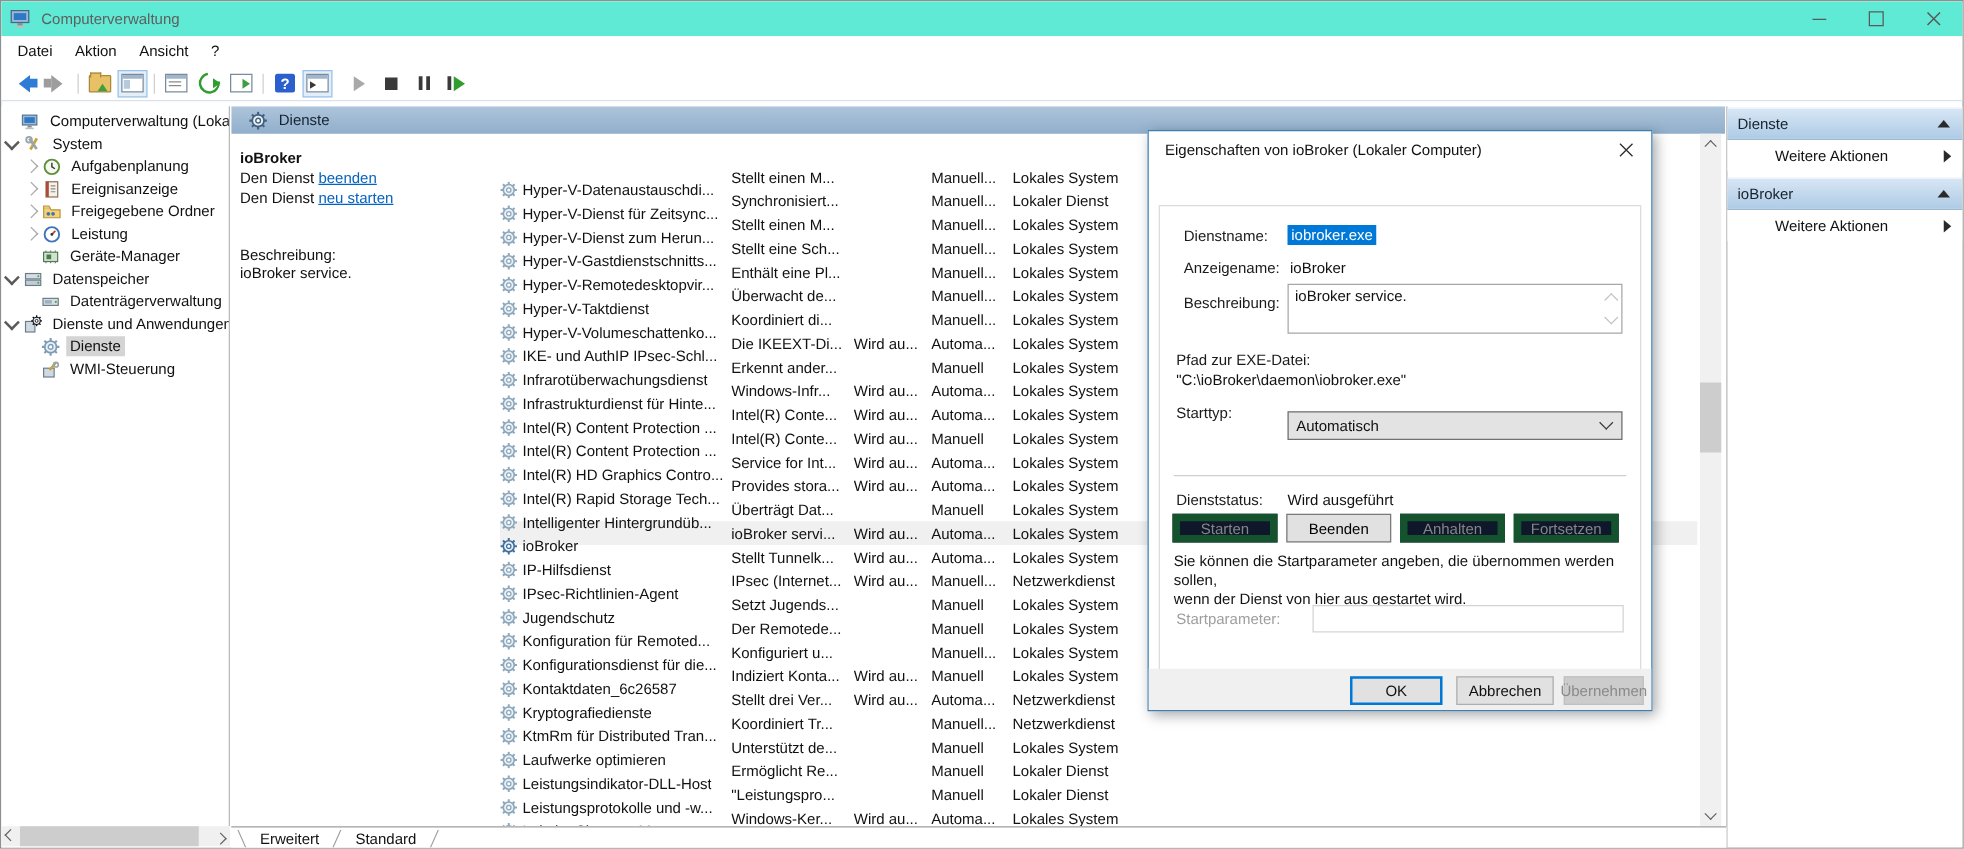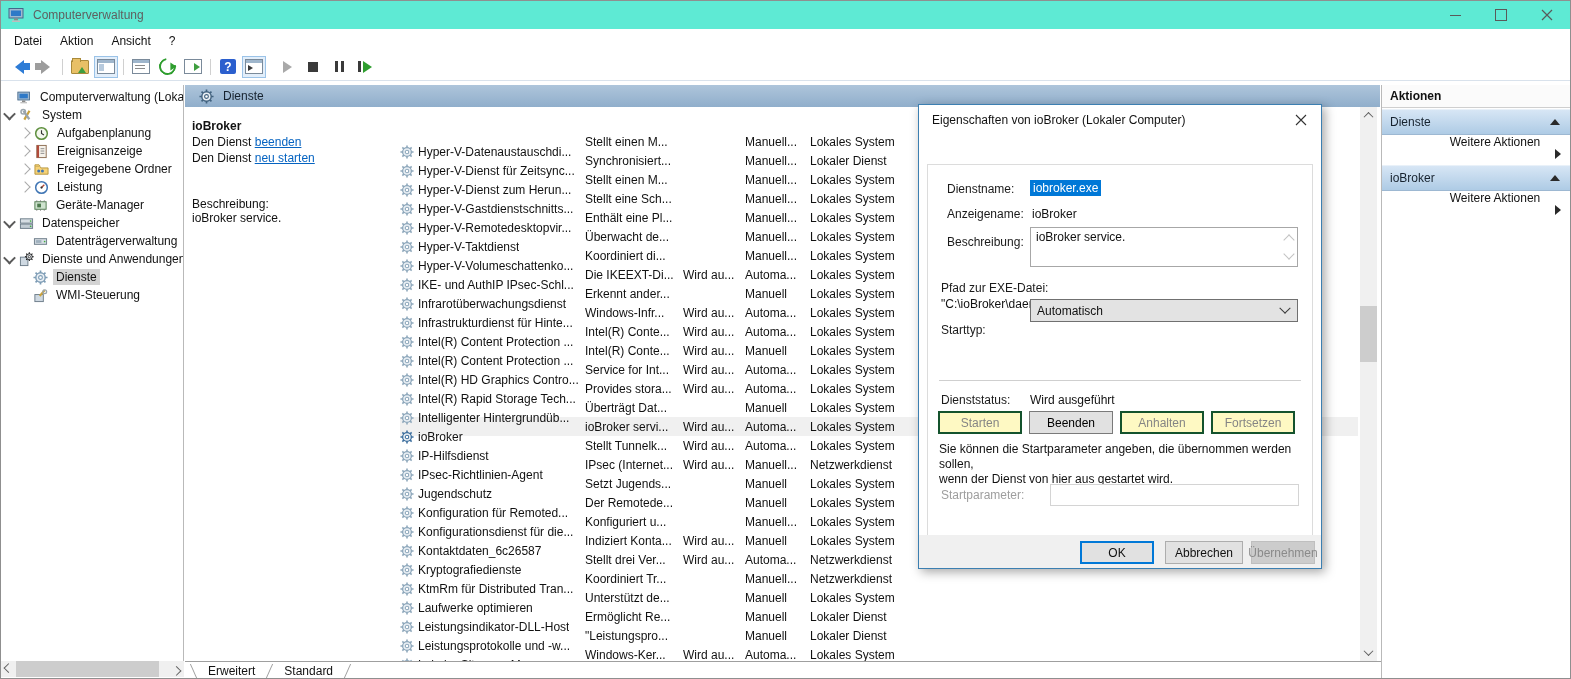--- a/index.html
+++ b/index.html
@@ -93,21 +93,21 @@
   .schev.up{transform:rotate(45deg) translate(1px,1px);}
   .schev.down{transform:rotate(225deg) translate(1px,1px);}
   #vthumb{position:absolute;left:0;top:199px;width:17px;height:56px;background:#cdcdcd;}
 
   
   #actions{position:absolute;left:1380px;top:84px;right:0;bottom:0;background:#fff;border-left:1px solid #b9b9b9;box-sizing:border-box;}
   #actions-title{height:22px;line-height:22px;font-weight:bold;padding-left:8px;background:#fbfbfb;border-bottom:1px solid #cfcfcf;}
   .asec-header{height:24px;margin-top:1px;background:linear-gradient(#d7e6f5,#aecbe5);display:flex;align-items:center;border-top:1px solid #e9f1f9;border-bottom:1px solid #9db8d2;}
   .asec-header .alabel{margin-left:8px;color:#16222e;}
   .tri-up{margin-left:auto;margin-right:10px;width:0;height:0;border:5px solid transparent;border-bottom:6px solid #2a2a2a;border-top:0;}
-  .aitem{height:25px;display:flex;align-items:center;background:#fff;flex-direction:column;}
+  .aitem{height:25px;display:flex;align-items:center;background:#fff;}
   .aitem .alabel{margin-left:38px;}
   .tri-right{margin-left:auto;margin-right:9px;width:0;height:0;border:5px solid transparent;border-left:6px solid #2a2a2a;border-right:0;}
 
   
   #bottombar{position:absolute;left:0;top:660px;width:1380px;height:18px;background:#fff;}
   #tree-hscroll{position:absolute;left:0;top:0;width:183px;height:16px;background:#f0f0f0;}
   .hbtn{position:absolute;top:0;width:15px;height:16px;display:flex;align-items:center;justify-content:center;}
   .hchev{width:6px;height:6px;border-left:1.6px solid #606060;border-top:1.6px solid #606060;}
   .hchev.left{transform:rotate(-45deg) translate(1px,-1px);}
   .hchev.right{transform:rotate(135deg) translate(1px,-1px);}
@@ -128,26 +128,26 @@
   .dtab{height:20px;line-height:20px;padding:0 9px;border:1px solid #d9d9d9;border-bottom:none;background:#f2f2f2;margin-right:1px;}
   .dtab.active{height:23px;line-height:23px;background:#fff;position:relative;z-index:2;border-color:#c9c9c9;}
   #tabpage{position:absolute;left:8px;right:8px;top:59px;height:371px;border:1px solid #dcdcdc;background:#fff;}
   .dl{position:absolute;color:#1a1a1a;}
   .dv{position:absolute;}
   #svc-name-val{background:#0078d7;color:#fff;padding:1px 3px;}
   #desc-box{position:absolute;left:111px;top:122px;width:268px;height:40px;border:1px solid #a7a7a7;box-sizing:border-box;padding:2px 16px 2px 5px;}
   .dbx-chev{position:absolute;right:4px;width:7px;height:7px;border-left:1.6px solid #c3c3c3;border-top:1.6px solid #c3c3c3;}
   .dbx-chev.up{top:8px;transform:rotate(45deg);}
   .dbx-chev.down{bottom:8px;transform:rotate(225deg);}
-  #starttyp-combo{position:absolute;left:111px;top:194px;width:268px;height:23px;background:#e3e3e3;border:1px solid #707070;box-sizing:border-box;display:flex;align-items:center;}
+  #starttyp-combo{position:absolute;left:111px;top:224px;width:268px;height:23px;background:#e3e3e3;border:1px solid #707070;box-sizing:border-box;display:flex;align-items:center;}
   #starttyp-combo .cval{margin-left:6px;}
   #starttyp-combo .cchev{margin-left:auto;margin-right:8px;width:7px;height:7px;border-left:1.6px solid #3a3a3a;border-top:1.6px solid #3a3a3a;transform:rotate(225deg) translate(2px,2px);}
   #dlg-hr{position:absolute;left:20px;top:275px;width:362px;border-top:1px solid #cfcfcf;}
   .sbtn2{position:absolute;top:306px;width:84px;height:23px;display:flex;align-items:center;justify-content:center;box-sizing:border-box;}
-  .sbtn2.disabled{background:#fef9c3;border:2px solid #14532d;color:#858585;}
+  .sbtn2.disabled{background:#0f172a;border:6px solid #14532d;color:#858585;}
   .sbtn2.enabled{background:#e1e1e1;border:1px solid #7a7a7a;color:#000;}
   #hint{position:absolute;left:20px;top:337px;width:366px;line-height:15px;}
   #startparam-label{color:#9e9e9e;}
   #startparam-input{position:absolute;left:131px;top:379px;width:249px;height:22px;border:1px solid #d4d4d4;background:#fff;box-sizing:border-box;}
   #dlg-bottom{position:absolute;left:0;right:0;top:430px;bottom:0;background:#f0f0f0;}
   .dbtn{position:absolute;top:6px;height:23px;display:flex;align-items:center;justify-content:center;box-sizing:border-box;background:#e1e1e1;border:1px solid #adadad;}
   #btn-ok{left:161px;width:74px;border:2px solid #0078d7;}
   #btn-cancel{left:246px;width:78px;}
   #btn-apply{left:332px;width:64px;background:#cccccc;border-color:#bfbfbf;color:#8a8a8a;}
 </style>
@@ -749,21 +749,20 @@
           <span class="schev up"></span>
         </div>
       <div id="vthumb"></div>
       <div class="sbtn" style="bottom:0">
           <span class="schev down"></span>
         </div>
     </div>
   </div>
 
   <div id="actions">
-    <div id="actions-title">Aktionen</div>
     <div class="asec-header">
       <span class="alabel">Dienste</span>
       <span class="tri-up"></span>
     </div>
     <div class="aitem">
       <span class="alabel">Weitere Aktionen</span>
       <span class="tri-right"></span>
     </div>
     <div class="asec-header" style="margin-top:5px">
       <span class="alabel">ioBroker</span>

